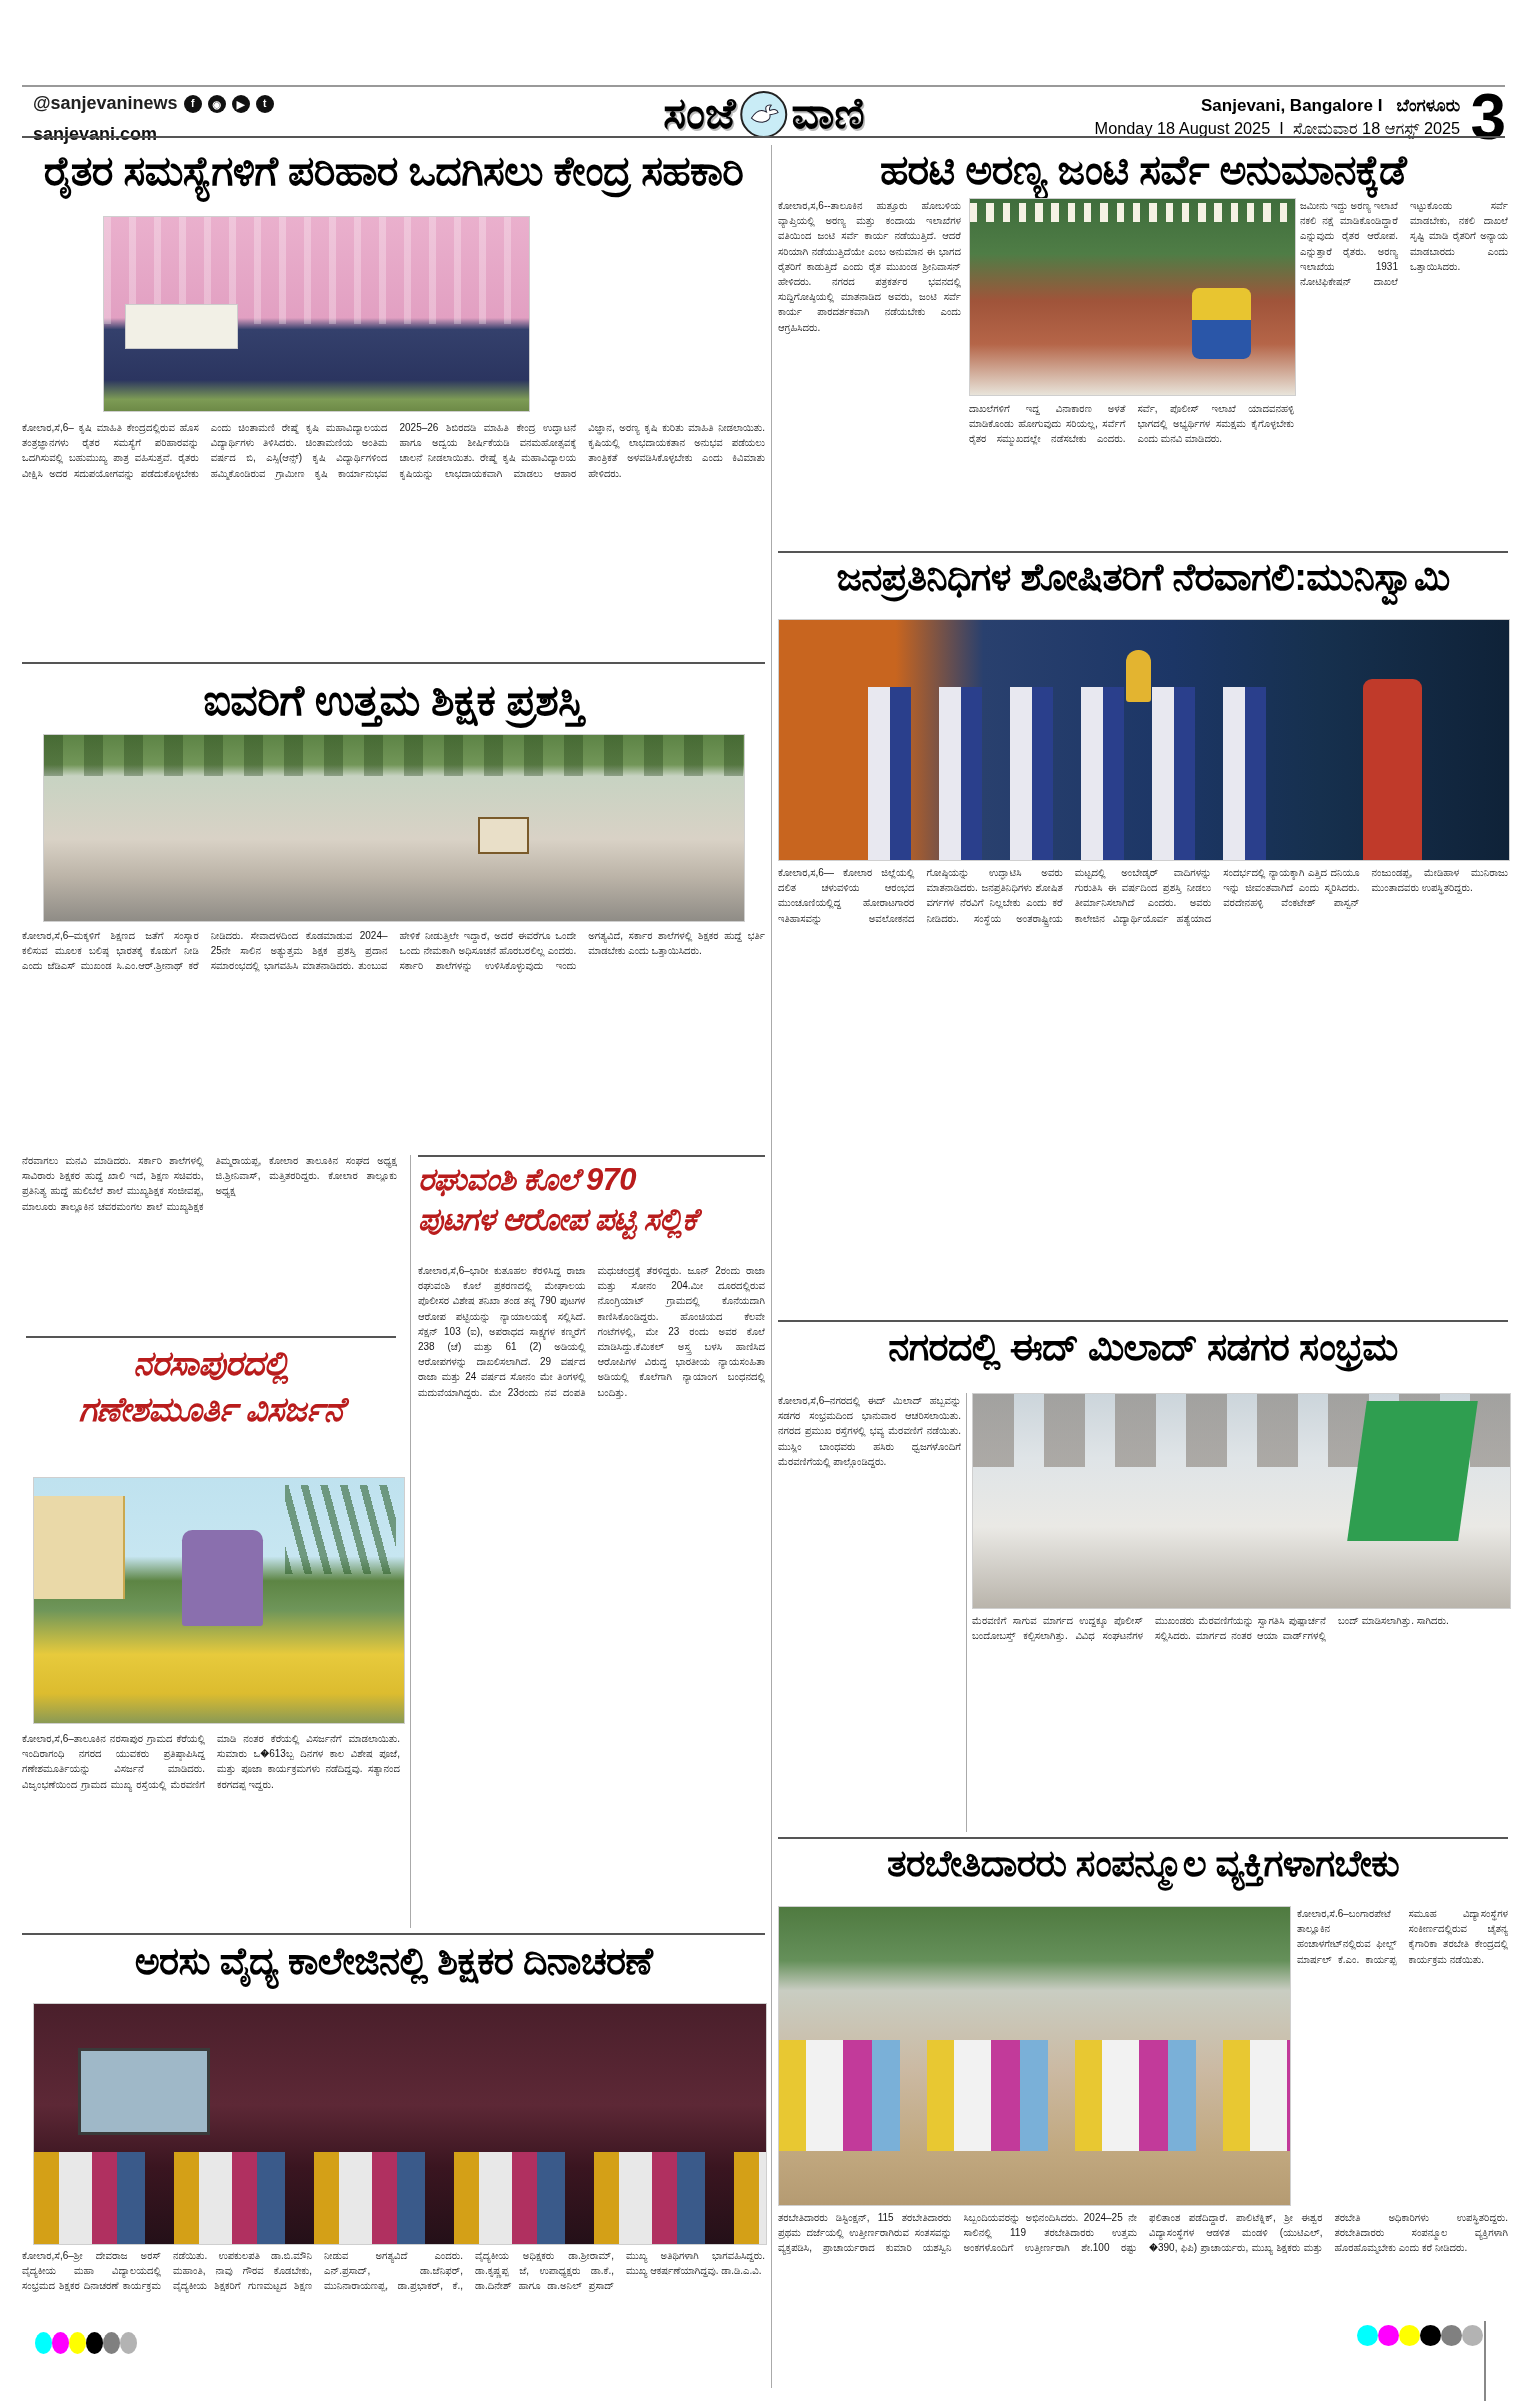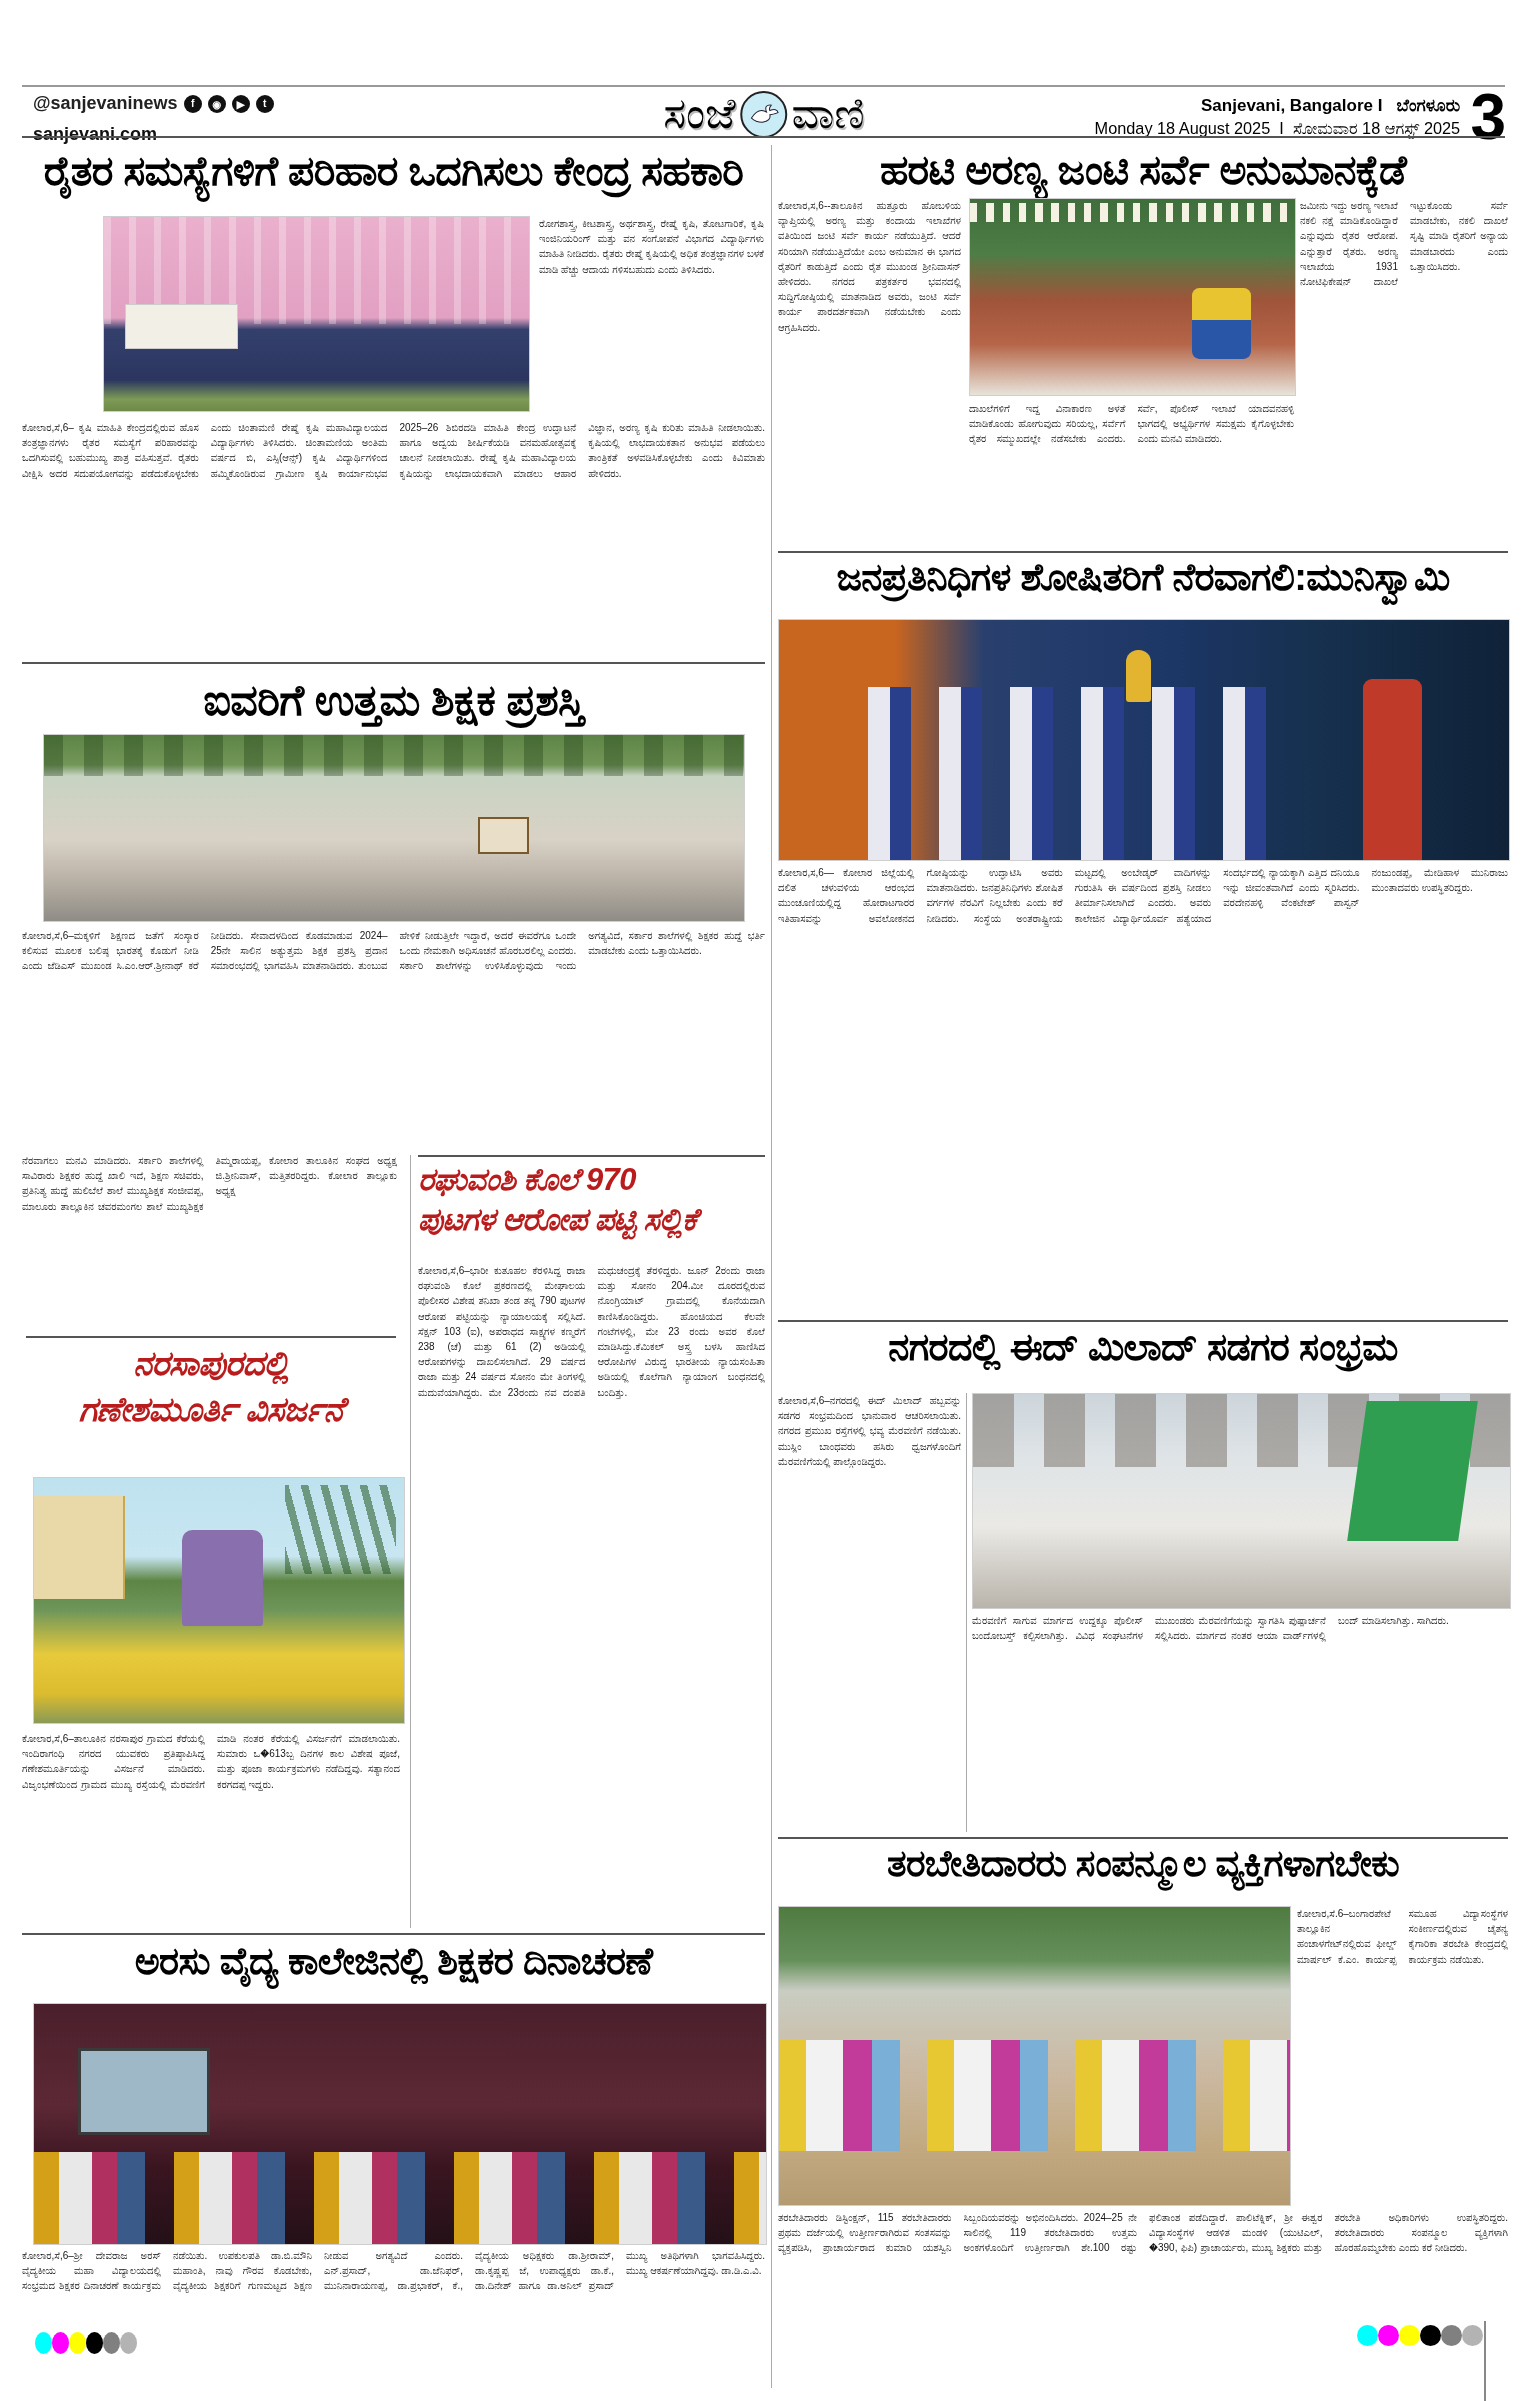--- a/index.html
+++ b/index.html
@@ -11,21 +11,21 @@
   .vline{background:#aaa;}
   .headline{font-weight:bold;color:#000;text-align:center;letter-spacing:-0.7px;line-height:1.08;}
   .bodytxt{font-size:10px;line-height:1.52;text-align:justify;color:#141414;
            column-gap:12px;overflow:hidden;}
   .photo{overflow:hidden;border:0.7px solid #cfcfcf;}
   .photo>div{position:absolute;}
   
   .social-row{display:flex;align-items:center;gap:6px;font-size:18px;font-weight:bold;color:#222;}
   .icon-dot{width:18px;height:18px;border-radius:50%;background:#111;color:#fff;font-size:10.3px;
             display:inline-flex;align-items:center;justify-content:center;font-weight:bold;}
-  .masthead{display:flex;align-items:center;gap:4.4px;font-weight:normal;font-size:43px;color:#000;
+  .masthead{display:flex;align-items:center;gap:4.4px;font-weight:bold;font-size:43px;color:#000;
             text-shadow:1.5px 1.5px 0 #bbb;}
   .mast-bird{width:43px;height:43px;border-radius:50%;background:#c9ecf6;border:2.2px solid #222;
              display:flex;align-items:center;justify-content:center;}
   .hdr-right{text-align:right;display:flex;align-items:center;gap:10.3px;}
   .hdr-right .lines{display:flex;flex-direction:column;gap:3px;}
   .hdr-line1{font-size:17px;font-weight:bold;color:#000;}
   .hdr-line2{font-size:16.3px;color:#000;}
   .page-num{font-size:64px;font-weight:bold;line-height:.85;color:#000;}
   .dot{display:inline-block;}
   .subhead-left{font-weight:bold;color:#b91c1c;letter-spacing:-0.7px;line-height:1.15;text-align:center;font-style:italic;}
@@ -75,21 +75,20 @@
 
   <div class="abs rule" style="left:22px;top:136px;width:1483px;height:2.2px"></div>
   <div class="abs vline" style="left:771px;top:145px;width:0.7px;height:2243px"></div>
 
   <div class="abs" style="left:22px;top:145px;width:743px;height:514px">
     <div class="headline" style="font-size:41px;padding-top:4.4px">ರೈತರ ಸಮಸ್ಯೆಗಳಿಗೆ ಪರಿಹಾರ ಒದಗಿಸಲು ಕೇಂದ್ರ ಸಹಕಾರಿ</div>
     <div class="photo abs" style="left:81px;top:71px;width:425px;height:194px;background:linear-gradient(180deg,#eab0cd 0%,#e2a0c2 52%,#34406c 58%,#2b3560 84%,#7d9b55 94%,#6d8a47 100%)">
       <div style="left:0;top:0;width:100%;height:55%;background:repeating-linear-gradient(90deg,rgba(255,255,255,.28) 0 7.4px,rgba(0,0,0,0) 7.4px 25px)"></div>
       <div style="left:21px;top:87px;width:111px;height:43px;background:#f2f0e6;border:0.7px solid #ccc"></div>
     </div>
-    <div class="bodytxt abs" style="left:517px;top:71px;width:225px;height:197px">ರೋಗಶಾಸ್ತ್ರ, ಕೀಟಶಾಸ್ತ್ರ, ಅರ್ಥಶಾಸ್ತ್ರ, ರೇಷ್ಮೆ ಕೃಷಿ, ತೋಟಗಾರಿಕೆ, ಕೃಷಿ ಇಂಜಿನಿಯರಿಂಗ್ ಮತ್ತು ವನ ಸಂಗೋಪನೆ ವಿಭಾಗದ ವಿದ್ಯಾರ್ಥಿಗಳು ಮಾಹಿತಿ ನೀಡಿದರು. ರೈತರು ರೇಷ್ಮೆ ಕೃಷಿಯಲ್ಲಿ ಅಧಿಕ ತಂತ್ರಜ್ಞಾನಗಳ ಬಳಕೆ ಮಾಡಿ ಹೆಚ್ಚು ಆದಾಯ ಗಳಿಸಬಹುದು ಎಂದು ತಿಳಿಸಿದರು.</div>
     <div class="bodytxt abs" style="left:0;top:275px;width:743px;height:235px;column-count:4">ಕೋಲಾರ,ಸೆ,6– ಕೃಷಿ ಮಾಹಿತಿ ಕೇಂದ್ರದಲ್ಲಿರುವ ಹೊಸ ತಂತ್ರಜ್ಞಾನಗಳು ರೈತರ ಸಮಸ್ಯೆಗೆ ಪರಿಹಾರವನ್ನು ಒದಗಿಸುವಲ್ಲಿ ಬಹುಮುಖ್ಯ ಪಾತ್ರ ವಹಿಸುತ್ತವೆ. ರೈತರು ವೀಕ್ಷಿಸಿ ಅದರ ಸದುಪಯೋಗವನ್ನು ಪಡೆದುಕೊಳ್ಳಬೇಕು ಎಂದು ಚಿಂತಾಮಣಿ ರೇಷ್ಮೆ ಕೃಷಿ ಮಹಾವಿದ್ಯಾಲಯದ ವಿದ್ಯಾರ್ಥಿಗಳು ತಿಳಿಸಿದರು. ಚಿಂತಾಮಣಿಯ ಅಂತಿಮ ವರ್ಷದ ಬಿ, ಎಸ್ಸಿ(ಆನ್ಸ್) ಕೃಷಿ ವಿದ್ಯಾರ್ಥಿಗಳಿಂದ ಹಮ್ಮಿಕೊಂಡಿರುವ ಗ್ರಾಮೀಣ ಕೃಷಿ ಕಾರ್ಯಾನುಭವ 2025–26 ಶಿಬಿರದಡಿ ಮಾಹಿತಿ ಕೇಂದ್ರ ಉದ್ಘಾಟನೆ ಹಾಗೂ ಅದ್ವಯ ಶೀರ್ಷಿಕೆಯಡಿ ವನಮಹೋತ್ಸವಕ್ಕೆ ಚಾಲನೆ ನೀಡಲಾಯಿತು. ರೇಷ್ಮೆ ಕೃಷಿ ಮಹಾವಿದ್ಯಾಲಯ ಕೃಷಿಯನ್ನು ಲಾಭದಾಯಕವಾಗಿ ಮಾಡಲು ಆಹಾರ ವಿಜ್ಞಾನ, ಅರಣ್ಯ ಕೃಷಿ ಕುರಿತು ಮಾಹಿತಿ ನೀಡಲಾಯಿತು. ಕೃಷಿಯಲ್ಲಿ ಲಾಭದಾಯಕತಾನ ಅನುಭವ ಪಡೆಯಲು ತಾಂತ್ರಿಕತೆ ಅಳವಡಿಸಿಕೊಳ್ಳಬೇಕು ಎಂದು ಕಿವಿಮಾತು ಹೇಳಿದರು.</div>
   </div>
 
   <div class="abs rule" style="left:22px;top:662px;width:743px;height:1.5px"></div>
 
   <div class="abs" style="left:22px;top:665px;width:743px;height:669px">
     <div class="headline" style="font-size:43px;padding-top:12px">ಐವರಿಗೆ ಉತ್ತಮ ಶಿಕ್ಷಕ ಪ್ರಶಸ್ತಿ</div>
     <div class="photo abs" style="left:21px;top:69px;width:700px;height:186px;background:linear-gradient(180deg,#5d8446 0%,#729658 16%,#c7d3c2 22%,#d9d2c6 56%,#bcb4a8 76%,#8f8c86 100%)">
       <div style="left:0;top:0;width:100%;height:22%;background:repeating-linear-gradient(90deg,rgba(30,60,20,.35) 0 19px,rgba(0,0,0,0) 19px 40px)"></div>
       <div style="left:62%;top:44%;width:47px;height:33px;background:#e9dfc8;border:2.2px solid #7a5a2a"></div>

